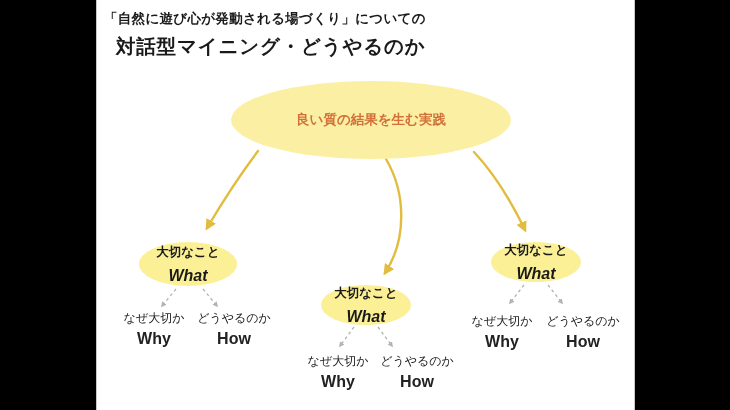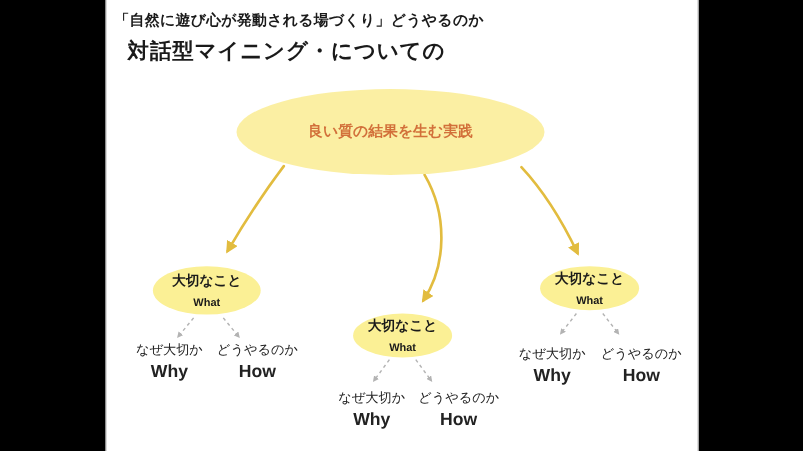--- a/index.html
+++ b/index.html
@@ -19,49 +19,49 @@
   .t2{font-size:19.5px;font-weight:bold;margin:5px 0 0 12px;letter-spacing:.8px;white-space:nowrap;}
 
   .connectors{position:absolute;left:0;top:0;width:539px;height:410px;}
   .gold-line{fill:none;stroke:var(--arrow,#e2bc3f);stroke-width:2.4;stroke-linecap:round;}
   .gold-head{fill:var(--arrow,#e2bc3f);}
   .gray-line{fill:none;stroke:var(--dashed_arrow,#b3b3b3);stroke-width:1.3;stroke-dasharray:3 3;}
   .gray-head{fill:var(--dashed_arrow,#b3b3b3);}
 
   .node{position:absolute;display:flex;flex-direction:column;align-items:center;
     justify-content:center;border-radius:50%;text-align:center;color:var(--text,#1a1a1a);}
-  .node.root{left:118px;top:81px;width:280px;height:78px;gap:6px;
+  .node.root{left:134px;top:81px;width:280px;height:78px;gap:6px;
     background:radial-gradient(ellipse at center,var(--node_fill,#fbefa3) 72%,#fdf6c6 100%);}
   .root-sub{font-size:13.5px;font-weight:bold;color:var(--root_subtitle,#d2703a);white-space:nowrap;}
   .root-title{font-size:16px;font-weight:bold;letter-spacing:.3px;white-space:nowrap;}
 
   .node.child{background:var(--child_node_fill,#fbf095);gap:6px;}
   .child-title{font-size:12.5px;font-weight:bold;white-space:nowrap;}
-  .child-sub{font-size:10px;font-weight:bold;white-space:nowrap;}
+  .child-sub{font-size:16px;font-weight:bold;white-space:nowrap;font-style:italic;}
   .child-0{left:42px;top:242px;width:98px;height:44px;}
   .child-1{left:224px;top:285px;width:90px;height:40px;}
   .child-2{left:394px;top:242px;width:90px;height:40px;}
 
   .leaf{position:absolute;transform:translateX(-50%);display:flex;flex-direction:column;
     align-items:center;gap:3px;color:#222;text-align:right;}
   .leaf-ja{font-size:12px;font-weight:500;white-space:nowrap;}
   .leaf-en{font-size:16px;font-weight:600;white-space:nowrap;}
   .leaf-0-why{left:57px;top:310px;}  .leaf-0-how{left:137px;top:310px;}
   .leaf-1-why{left:241px;top:353px;} .leaf-1-how{left:320px;top:353px;}
   .leaf-2-why{left:405px;top:313px;} .leaf-2-how{left:486px;top:313px;}
 </style>
 </head>
 <body>
 
 <div class="frame">
   <div class="slide">
 
     <div class="title-block">
-      <div class="t1">「自然に遊び心が発動される場づくり」どうやるのか</div>
-      <div class="t2">対話型マイニング・についての</div>
+      <div class="t1">「自然に遊び心が発動される場づくり」についての</div>
+      <div class="t2">対話型マイニング・どうやるのか</div>
     </div>
 
     <svg class="connectors" viewBox="0 0 539 410" xmlns="http://www.w3.org/2000/svg" aria-hidden="true">
       <defs>
         <marker id="goldHead" viewBox="0 0 10 10" refX="7.5" refY="5" markerWidth="4.6" markerHeight="4.6" orient="auto">
           <path class="gold-head" d="M0,0 L10,5 L0,10 z"></path>
         </marker>
         <marker id="grayHead" viewBox="0 0 10 10" refX="7" refY="5" markerWidth="4.2" markerHeight="4.2" orient="auto">
           <path class="gray-head" d="M0,0 L10,5 L0,10 z"></path>
         </marker>

